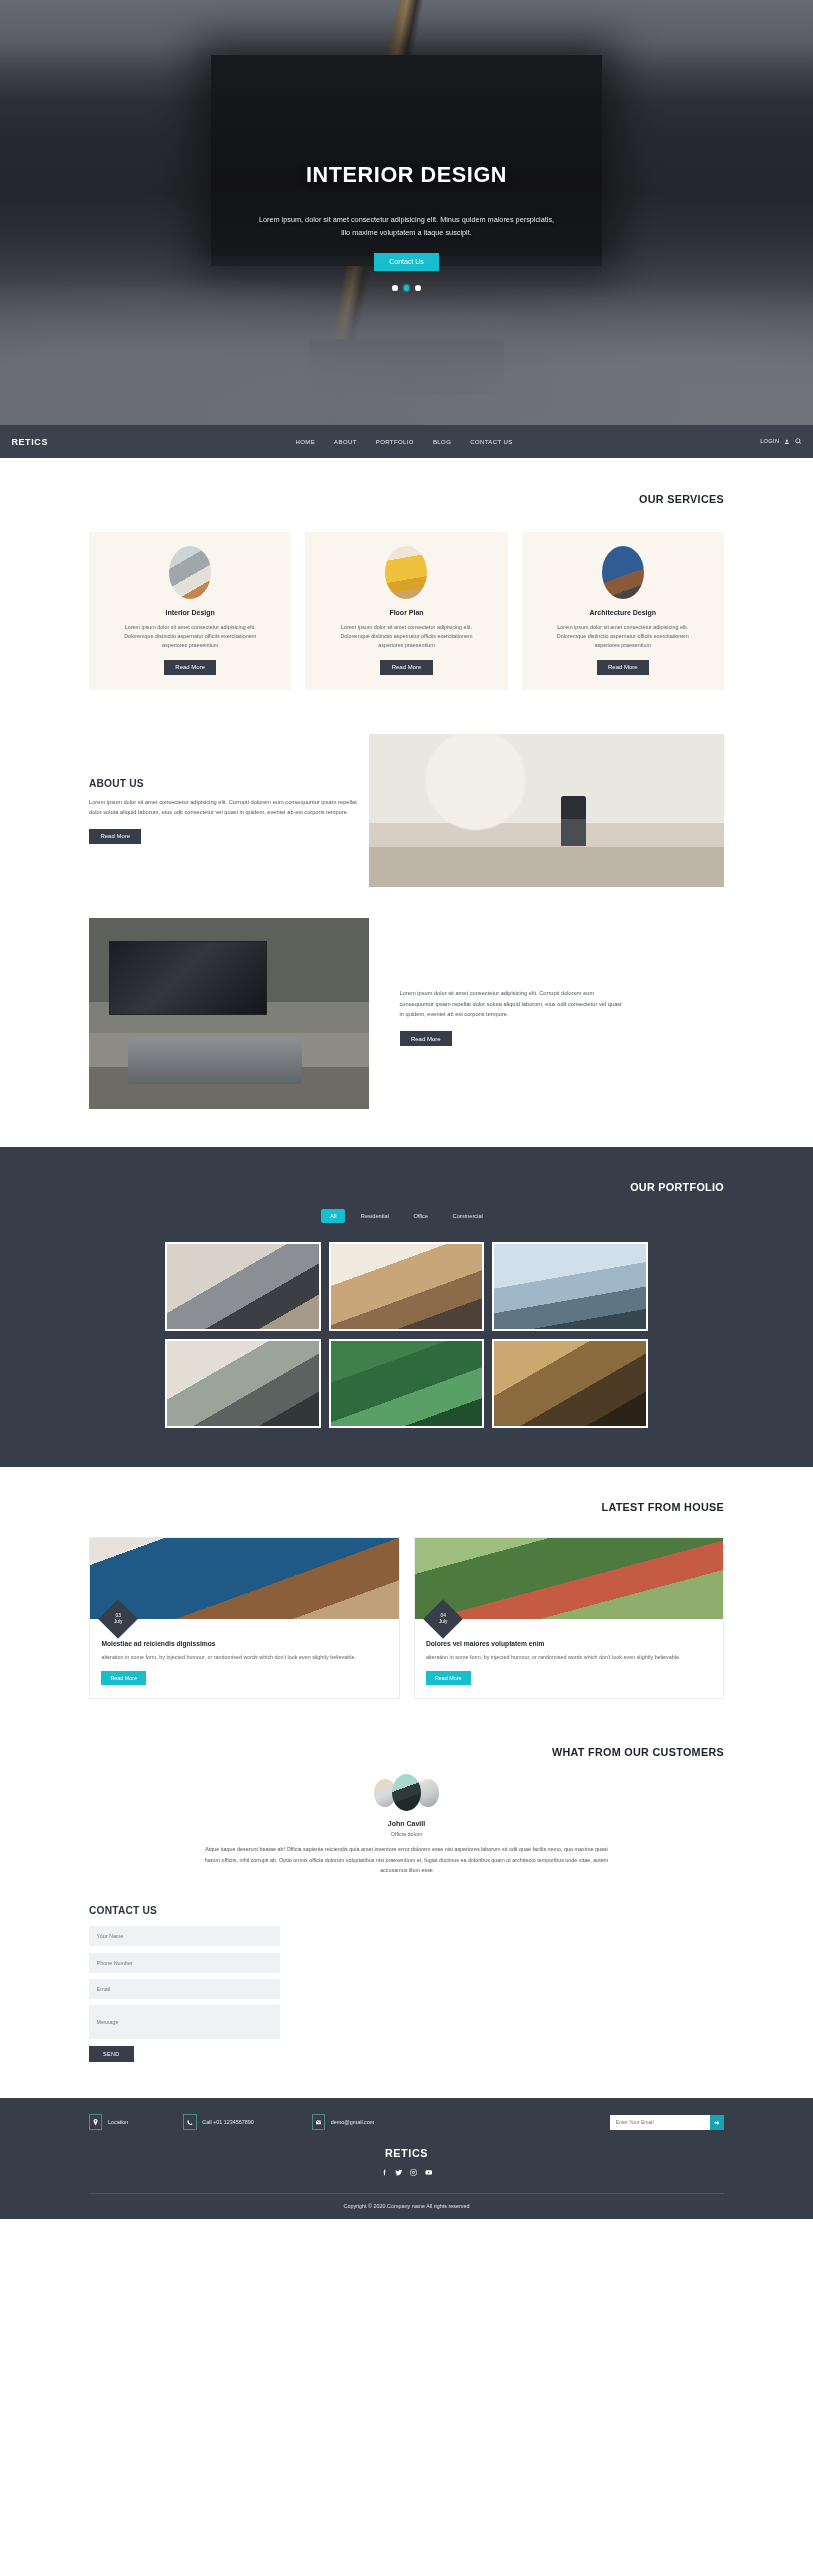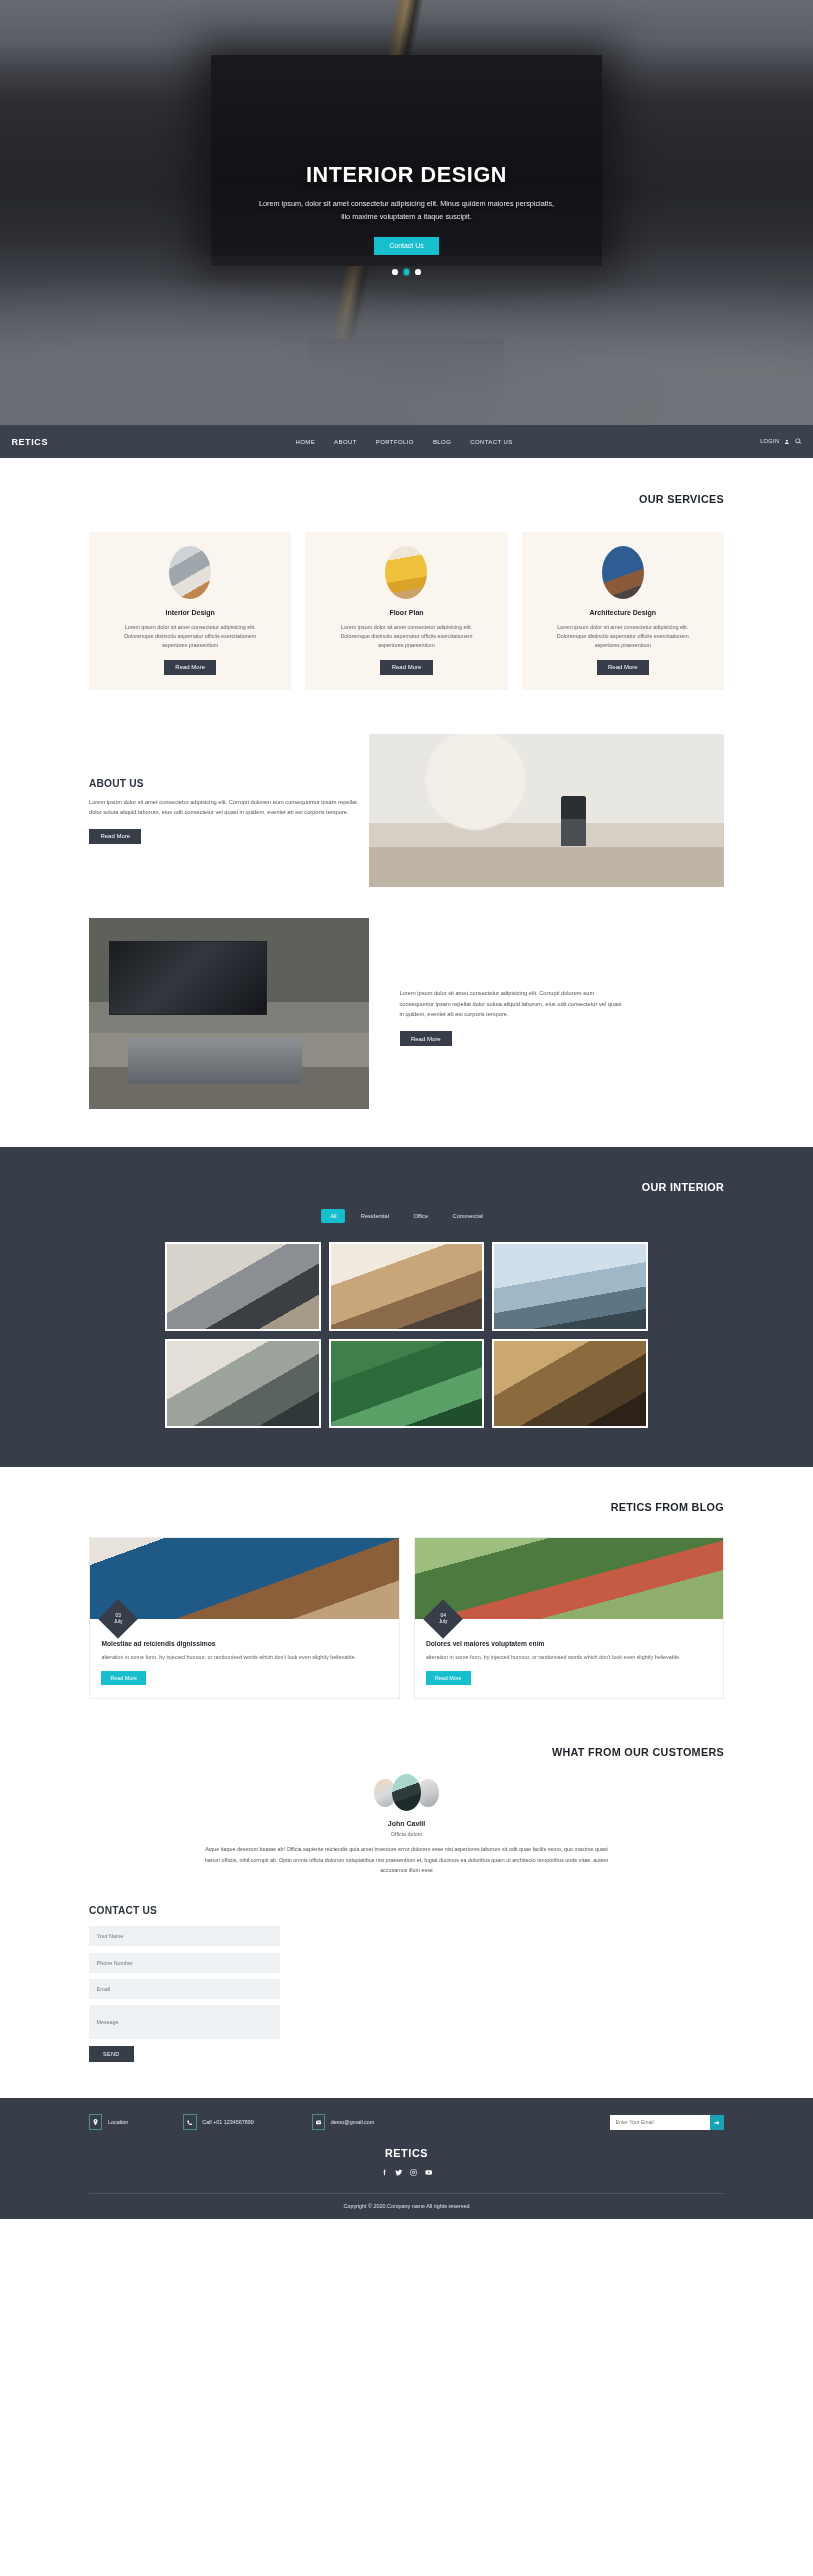--- a/index.html
+++ b/index.html
@@ -60,21 +60,21 @@
     padding-top: 162px;
     color: #fff;
   }
   .hero-title {
     font-size: 21.6px;
     font-weight: 700;
     letter-spacing: 0.6px;
     text-shadow: 0 1.3px 6.4px rgba(0,0,0,.6);
   }
   .hero-sub {
-    margin: 9px auto 0;
+    margin: 25px auto 0;
     max-width: 305px;
     font-size: 7.3px;
     line-height: 1.85;
     color: #e8eaec;
     text-shadow: 0 0.6px 3.8px rgba(0,0,0,.7);
   }
   .btn-teal {
     display: inline-block;
     margin-top: 12.7px;
     background: #17bfce;
@@ -400,41 +400,41 @@
 <section class="wrap dream">
   <div class="dream-img"></div>
   <div class="dream-txt">
     <p>Lorem ipsum dolor sit amet consectetur adipisicing elit. Corrupti dolorem eum consequuntur ipsam repellat dolor soluta aliquid laborum, eius odit consectetur vel quasi in quidem, eveniet ab est corporis tempore.</p>
     <button class="btn-dark">Read More</button>
   </div>
 </section>
 
 <section class="portfolio">
   <div class="wrap">
-    <h2 class="sec-title">OUR INTERIOR</h2>
+    <h2 class="sec-title">OUR PORTFOLIO</h2>
     <div class="filters">
       <button class="filter active">All</button>
       <button class="filter">Residential</button>
       <button class="filter">Office</button>
       <button class="filter">Commercial</button>
     </div>
     <div class="pf-grid">
       <div class="pf-item p0"></div>
       <div class="pf-item p1"></div>
       <div class="pf-item p2"></div>
       <div class="pf-item p3"></div>
       <div class="pf-item p4"></div>
       <div class="pf-item p5"></div>
     </div>
   </div>
 </section>
 
 <section class="blog">
   <div class="wrap">
-    <h2 class="sec-title">RETICS FROM BLOG</h2>
+    <h2 class="sec-title">LATEST FROM HOUSE</h2>
     <div class="blog-row">
 
       <article class="blog-card">
         <div class="blog-img b0">
           <div class="date-badge">
             <div class="date-inner">
               <span>03</span><br>
               <span>July</span>
             </div>
           </div>

